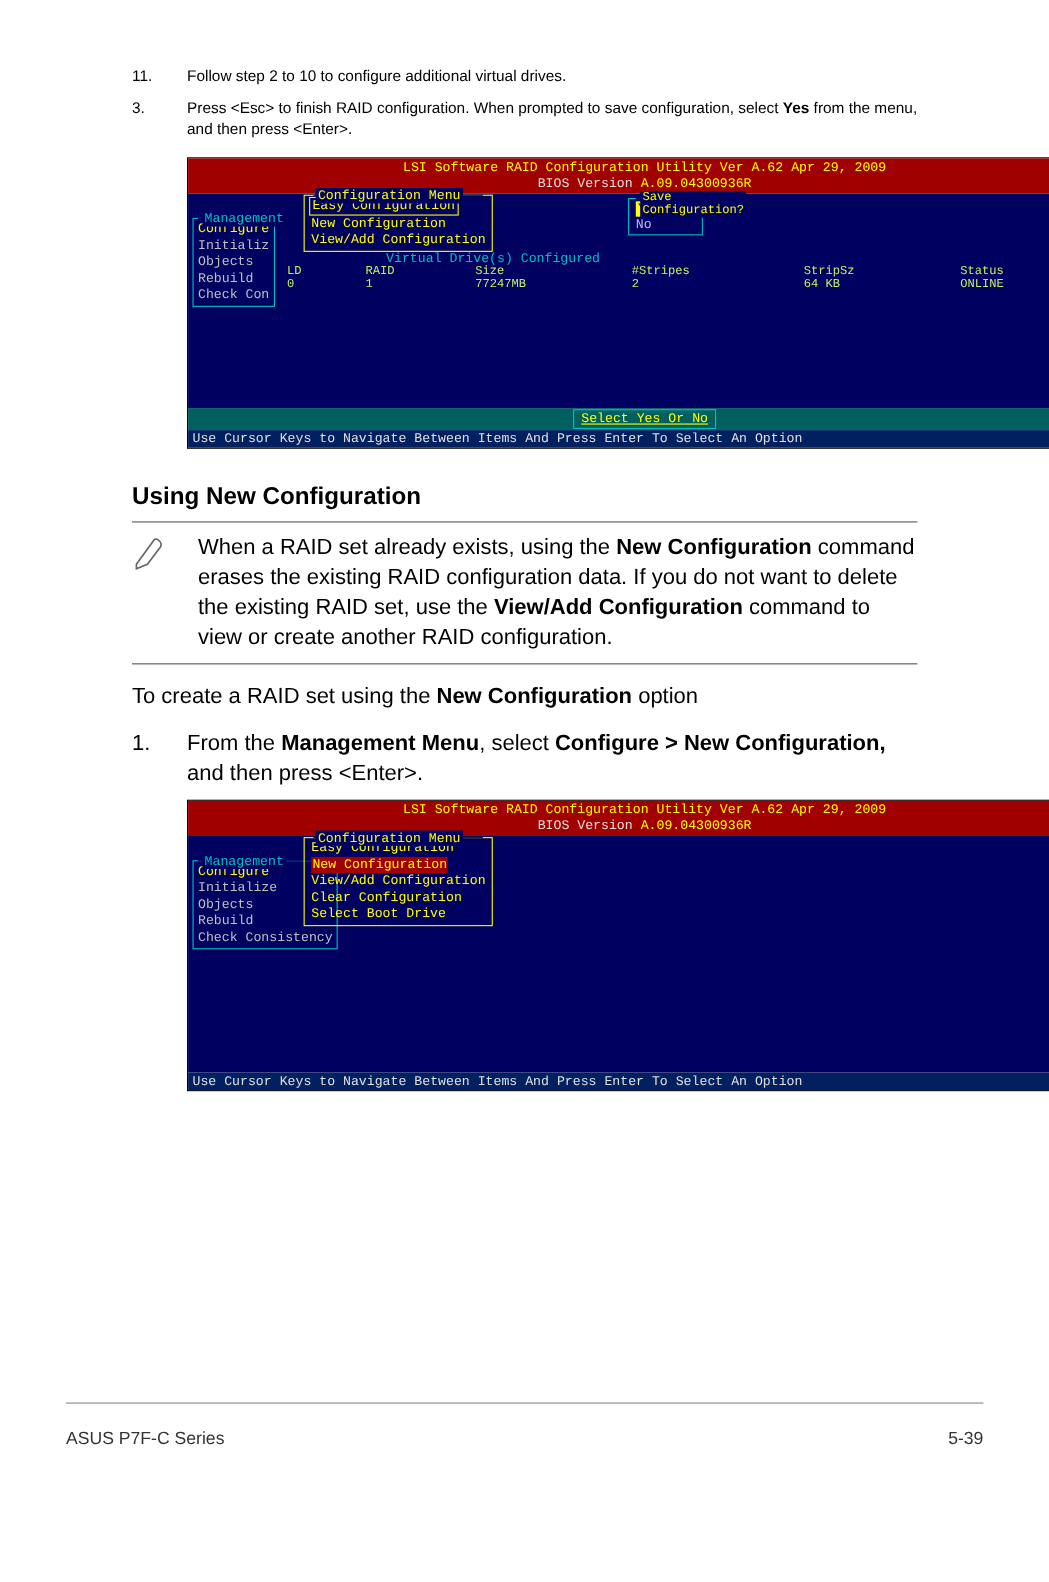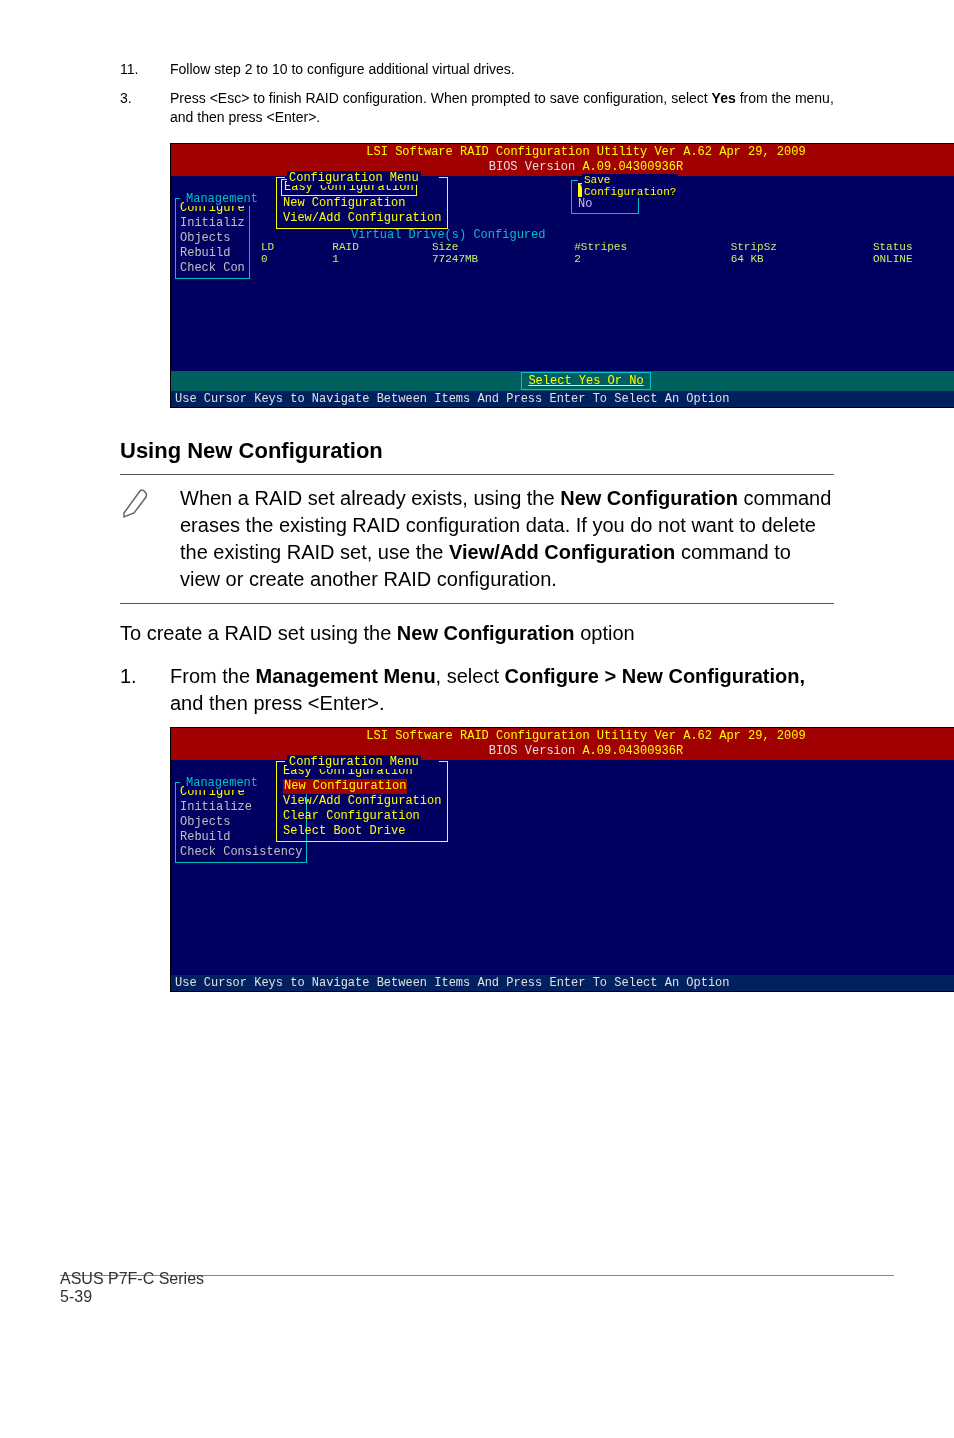--- a/index.html
+++ b/index.html
@@ -226,29 +226,28 @@
 ol.steps2 li {
   display: flex;
   margin-bottom: 10px;
   font-size: 20px;
   line-height: 1.35;
 }
 ol.steps2 li .num { width: 50px; flex-shrink: 0; }
 ol.steps2 li .txt { flex: 1; }
 .page-footer {
   position: absolute;
-  bottom: 34px;
+  bottom: 22px;
   left: 60px;
   right: 60px;
   font-size: 16px;
   color: #333;
   display: flex;
   justify-content: space-between;
   border-top: none;
-  flex-direction: column;
 }
 .page-rule {
   position: absolute;
   bottom: 64px;
   left: 60px;
   right: 60px;
   border-top: 1px solid #888;
 }
 </style>
 </head>

